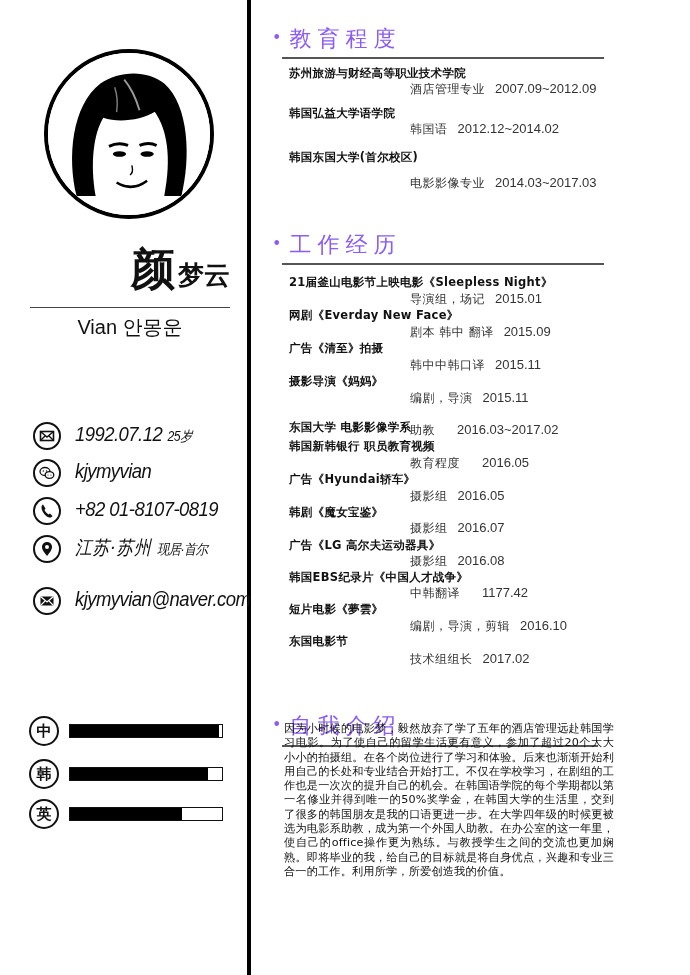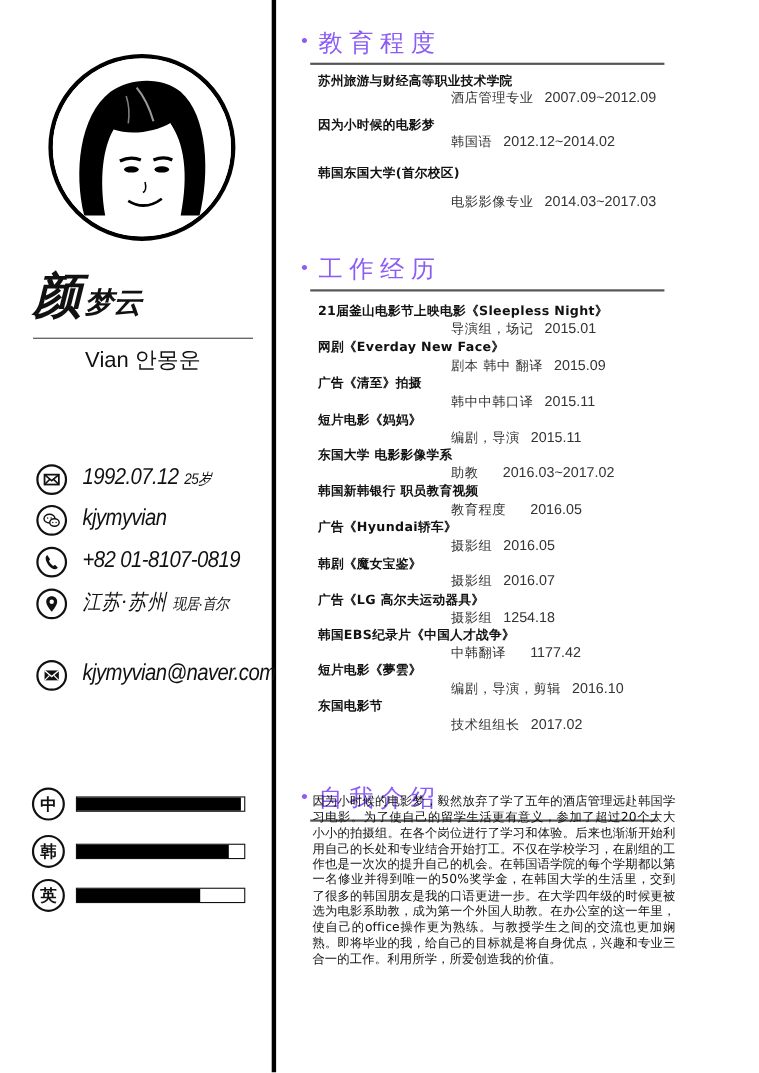--- a/index.html
+++ b/index.html
@@ -5,21 +5,21 @@
     * { box-sizing: border-box; margin: 0; padding: 0; }
     html, body { width: 690px; height: 975px; background: #ffffff; overflow: hidden; }
     body { position: relative; font-family: "DejaVu Sans", sans-serif; color: #111; }
 
     .divider-v { position: absolute; left: 247px; top: 0; width: 4px; height: 975px; background: #000; }
 
     
     .avatar-ring { position: absolute; left: 44px; top: 49px; width: 170px; height: 170px; border: 4px solid #000; border-radius: 50%; background: #fff; overflow: hidden; }
     .avatar-ring svg { width: 100%; height: 100%; display: block; }
 
-    .name-wrap { position: absolute; left: 30px; top: 240px; width: 200px; text-align: left; font-style: italic; }
+    .name-wrap { position: absolute; left: 30px; top: 240px; width: 200px; text-align: right; }
     .surname { font-family: "DejaVu Serif", serif; font-weight: bold; font-size: 44px; letter-spacing: -1px; color: #111; vertical-align: baseline; }
     .given { font-family: "DejaVu Serif", serif; font-weight: bold; font-size: 26px; margin-left: 4px; color: #111; }
     .name-rule { position: absolute; left: 30px; top: 307px; width: 200px; height: 1px; background: #444; }
     .alias { position: absolute; left: 30px; top: 314px; width: 200px; text-align: center; font-family: "Liberation Sans", sans-serif; font-size: 20px; color: #111; }
 
     .contact { position: absolute; left: 33px; width: 220px; height: 30px; display: flex; align-items: flex-start; font-style: italic; }
     .contact .ic { width: 28px; height: 28px; border: 2px solid #111; border-radius: 50%; display: flex; align-items: center; justify-content: center; flex: 0 0 28px; }
     .contact .ic svg { width: 16px; height: 16px; display: block; }
     .contact .txt { margin-left: 14px; font-family: "Liberation Sans", sans-serif; font-size: 21px; letter-spacing: -0.6px; color: #111; white-space: nowrap; transform: scaleX(0.88); transform-origin: left center; }
     .contact .small { font-size: 14px; margin-left: 6px; }
@@ -112,21 +112,21 @@
 <div class="contact" style="top:535px">
   <span class="ic">
     <svg viewBox="0 0 16 16">
         <path d="M8 1 C5 1 3 3.2 3 6 C3 9.5 8 15 8 15 C8 15 13 9.5 13 6 C13 3.2 11 1 8 1 Z" fill="#111"></path>
         <circle cx="8" cy="6" r="2" fill="#fff"></circle>
       </svg>
   </span>
   <span class="txt"><span style="font-family:'DejaVu Serif',serif;font-size:19px;letter-spacing:1px;">江苏·苏州</span><span class="small">现居·首尔</span></span>
 </div>
 
-<div class="contact" style="top:600px">
+<div class="contact" style="top:587px">
   <span class="ic">
     <svg viewBox="0 0 16 16">
         <rect x="1.5" y="3.5" width="13" height="9" fill="#111"></rect>
         <path d="M1.5 3.5 L8 9 L14.5 3.5" fill="none" stroke="#fff" stroke-width="1.3"></path>
         <path d="M1.5 12.5 L6 8 M14.5 12.5 L10 8" stroke="#fff" stroke-width="1.1"></path>
       </svg>
   </span>
   <span class="txt">kjymyvian@naver.com</span>
 </div>
 
@@ -148,55 +148,55 @@
       <span class="fill" style="width:74%"></span>
     </span>
 </div>
 
 <div class="sec-head" style="top:24px"><span class="dot">•</span><span>教育程度</span></div>
 <div class="sec-rule" style="top:57px"></div>
 
 <div class="entry-title" style="top:66px">苏州旅游与财经高等职业技术学院</div>
 <div class="entry-detail" style="top:81px"><span class="role">酒店管理专业</span><span class="date">2007.09~2012.09</span></div>
 
-<div class="entry-title" style="top:106px">因为小时候的电影梦</div>
+<div class="entry-title" style="top:106px">韩国弘益大学语学院</div>
 <div class="entry-detail" style="top:121px"><span class="role">韩国语</span><span class="date">2012.12~2014.02</span></div>
 
 <div class="entry-title" style="top:150px">韩国东国大学(首尔校区)</div>
 <div class="entry-detail" style="top:175px"><span class="role">电影影像专业</span><span class="date">2014.03~2017.03</span></div>
 
 <div class="sec-head" style="top:230px"><span class="dot">•</span><span>工作经历</span></div>
 <div class="sec-rule" style="top:263px"></div>
 
 <div class="entry-title" style="top:275px">21届釜山电影节上映电影《Sleepless Night》</div>
 <div class="entry-detail" style="top:291px"><span class="role">导演组，场记</span><span class="date">2015.01</span></div>
 
 <div class="entry-title" style="top:308px">网剧《Everday New Face》</div>
 <div class="entry-detail" style="top:324px"><span class="role">剧本 韩中 翻译</span><span class="date">2015.09</span></div>
 
 <div class="entry-title" style="top:341px">广告《清至》拍摄</div>
 <div class="entry-detail" style="top:357px"><span class="role">韩中中韩口译</span><span class="date">2015.11</span></div>
 
-<div class="entry-title" style="top:374px">短片电影《妈妈》</div>
+<div class="entry-title" style="top:374px">摄影导演《妈妈》</div>
 <div class="entry-detail" style="top:390px"><span class="role">编剧，导演</span><span class="date">2015.11</span></div>
 
-<div class="entry-title" style="top:406px">东国大学 电影影像学系</div>
+<div class="entry-title" style="top:420px">东国大学 电影影像学系</div>
 <div class="entry-detail" style="top:422px"><span class="role">助教</span><span class="date" style="margin-left:22px">2016.03~2017.02</span></div>
 
 <div class="entry-title" style="top:439px">韩国新韩银行 职员教育视频</div>
 <div class="entry-detail" style="top:455px"><span class="role">教育程度</span><span class="date" style="margin-left:22px">2016.05</span></div>
 
 <div class="entry-title" style="top:472px">广告《Hyundai轿车》</div>
 <div class="entry-detail" style="top:488px"><span class="role">摄影组</span><span class="date">2016.05</span></div>
 
 <div class="entry-title" style="top:505px">韩剧《魔女宝鉴》</div>
 <div class="entry-detail" style="top:520px"><span class="role">摄影组</span><span class="date">2016.07</span></div>
 
 <div class="entry-title" style="top:538px">广告《LG 高尔夫运动器具》</div>
-<div class="entry-detail" style="top:553px"><span class="role">摄影组</span><span class="date">1254.18</span></div>
+<div class="entry-detail" style="top:553px"><span class="role">摄影组</span><span class="date">2016.08</span></div>
 
 <div class="entry-title" style="top:570px">韩国EBS纪录片《中国人才战争》</div>
 <div class="entry-detail" style="top:585px"><span class="role">中韩翻译</span><span class="date" style="margin-left:22px">1177.42</span></div>
 
 <div class="entry-title" style="top:602px">短片电影《夢雲》</div>
 <div class="entry-detail" style="top:618px"><span class="role">编剧，导演，剪辑</span><span class="date">2016.10</span></div>
 
 <div class="entry-title" style="top:634px">东国电影节</div>
 <div class="entry-detail" style="top:651px"><span class="role">技术组组长</span><span class="date">2017.02</span></div>
 

